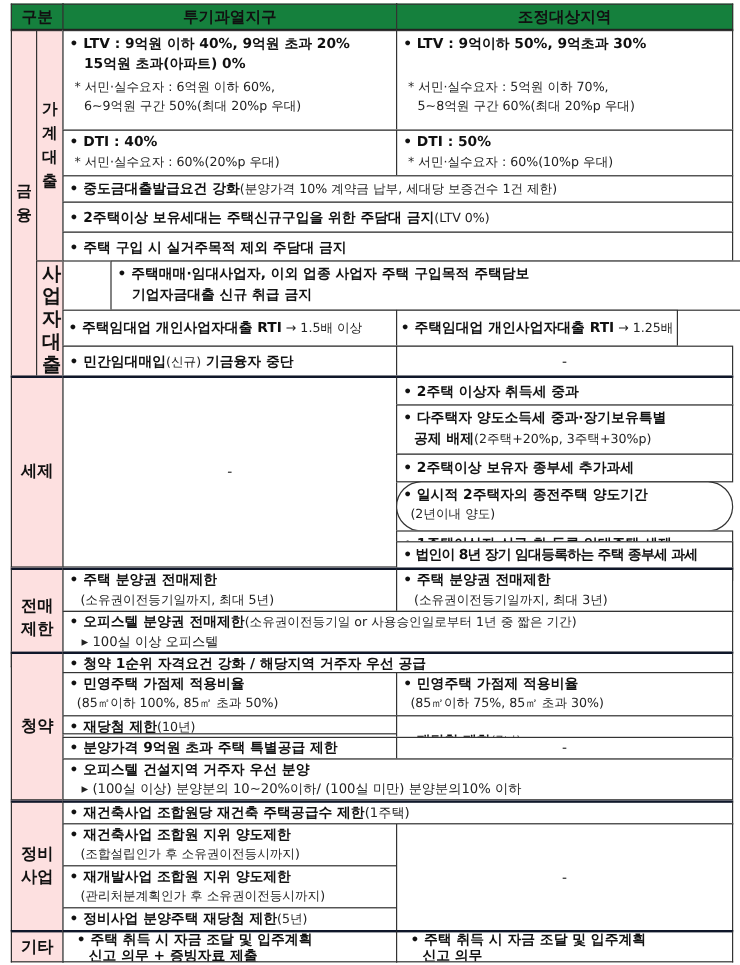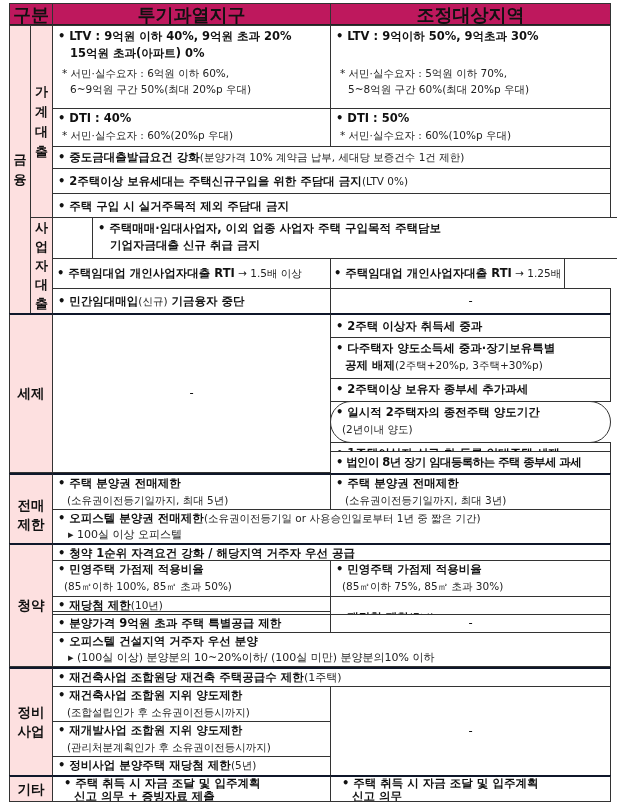--- a/index.html
+++ b/index.html
@@ -1,19 +1,19 @@
 <!DOCTYPE html>
 <html><head>
 <meta charset="utf-8">
 <style>
   html,body{margin:0;padding:0;background:#fff;}
   body{width:617px;height:804px;position:relative;overflow:hidden;font-family:"DejaVu Sans","Liberation Sans",sans-serif;color:#111;}
   .tbl{position:absolute;left:9px;top:3px;width:602px;height:799px;}
   .cell{position:absolute;box-sizing:border-box;border:1px solid #333;background:#fff;font-size:11.5px;line-height:17px;padding:2px 5px;overflow:hidden;white-space:nowrap;}
-  .hdr{background:#be185d;font-weight:bold;font-size:18px;text-align:center;display:flex;align-items:center;justify-content:center;border-bottom:2px solid #222;}
+  .hdr{background:#15803d;font-weight:bold;font-size:13px;text-align:center;display:flex;align-items:center;justify-content:center;border-bottom:2px solid #222;}
   .cat{background:#fde0e0;font-weight:bold;font-size:13.5px;display:flex;align-items:center;justify-content:center;text-align:center;white-space:normal;line-height:19px;}
   .b{font-weight:bold;}
   .small{font-size:10.5px;line-height:16px;color:#222;}
   .tiny{font-size:11px;line-height:15px;color:#222;}
   .ind{padding-left:12px;display:block;}
   .center{display:flex;align-items:center;justify-content:center;}
   .u{text-decoration:underline;}
   .sec{border-top:2px solid #0f172a;}
   .line{display:block;}
 </style>
@@ -25,21 +25,21 @@
   <div class="cell hdr" style="left:0;top:0;width:44px;height:23px;">구분</div>
   <div class="cell hdr" style="left:43px;top:0;width:279px;height:23px;">투기과열지구</div>
   <div class="cell hdr" style="left:321px;top:0;width:281px;height:23px;">조정대상지역</div>
 
   <div class="cell cat" style="left:0;top:22px;width:22px;height:289px;font-size:13px;line-height:20px;">
       <span style="width:13px;white-space:normal;word-break:break-all;">금융</span>
     </div>
   <div class="cell cat" style="left:21px;top:22px;width:23px;height:193px;font-size:13px;line-height:20px;padding:0 3px;">
       <span style="width:13px;white-space:normal;word-break:break-all;">가계대출</span>
     </div>
-  <div class="cell cat" style="left:21px;top:214px;width:23px;height:97px;font-size:13px;line-height:19px;padding:0 3px;">
+  <div class="cell cat" style="left:21px;top:214px;width:23px;height:97px;font-size:16px;line-height:19px;padding:0 3px;">
       <span style="width:13px;white-space:normal;word-break:break-all;">사업자대출</span>
     </div>
 
   <div class="cell" style="left:43px;top:22px;width:279px;height:84px;">
     <span class="line b">• LTV : 9억원 이하 40%, 9억원 초과 20%</span>
     <span class="line b ind">15억원 초과(아파트) 0%</span>
     <span class="line small" style="margin-top:3px;padding-left:4px;">* 서민·실수요자 : 6억원 이하 60%,</span>
     <span class="line small ind">6~9억원 구간 50%(최대 20%p 우대)</span>
   </div>
   <div class="cell" style="left:321px;top:22px;width:281px;height:84px;">

